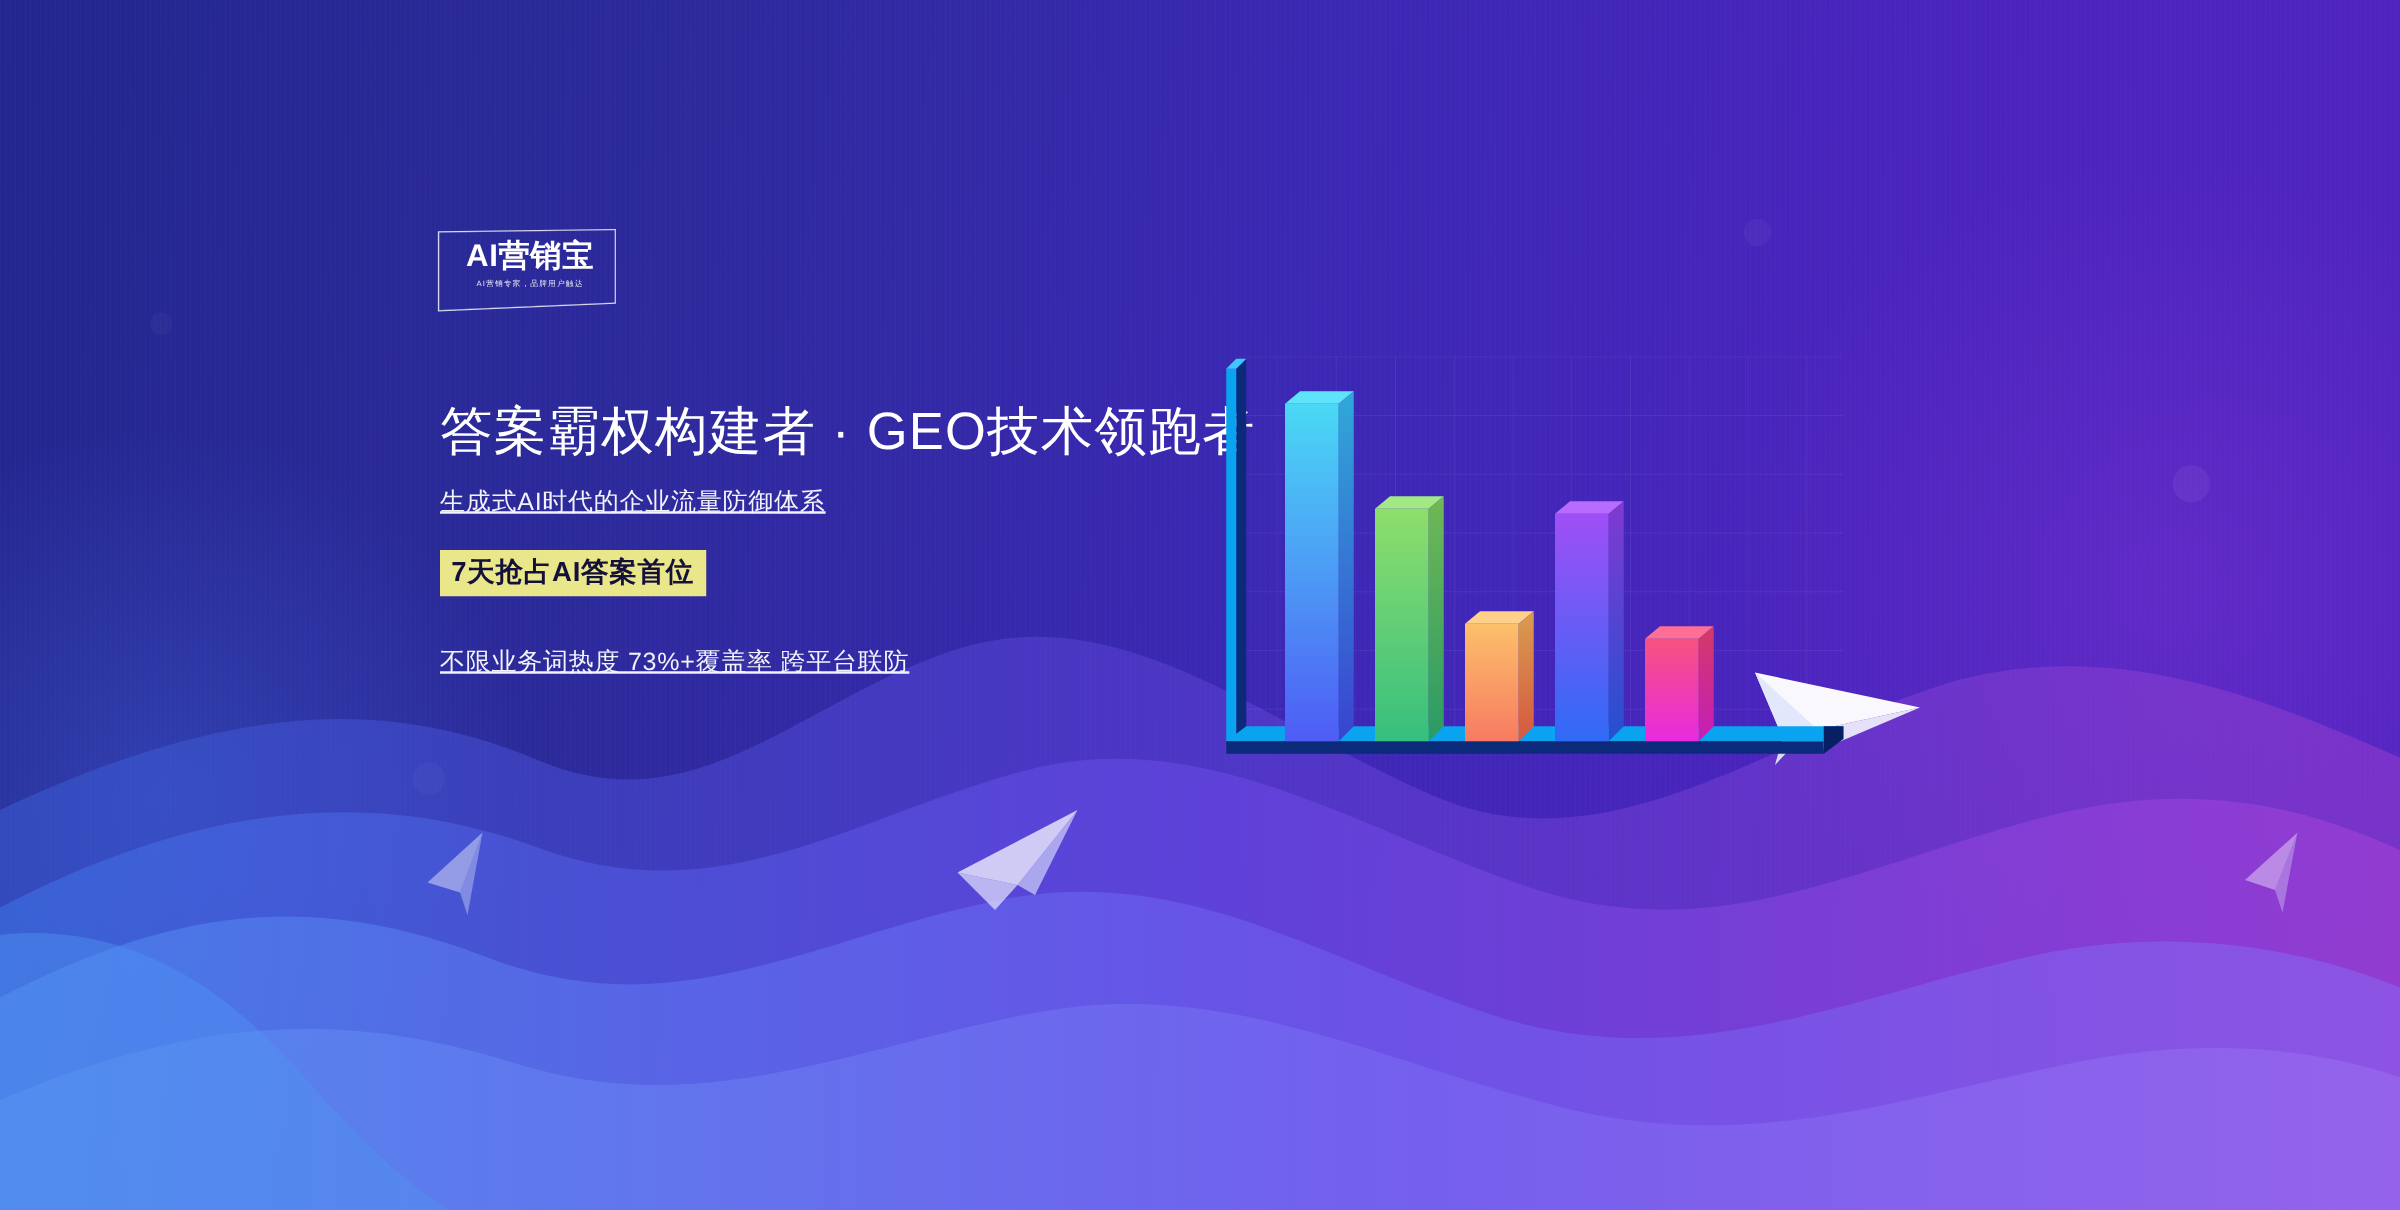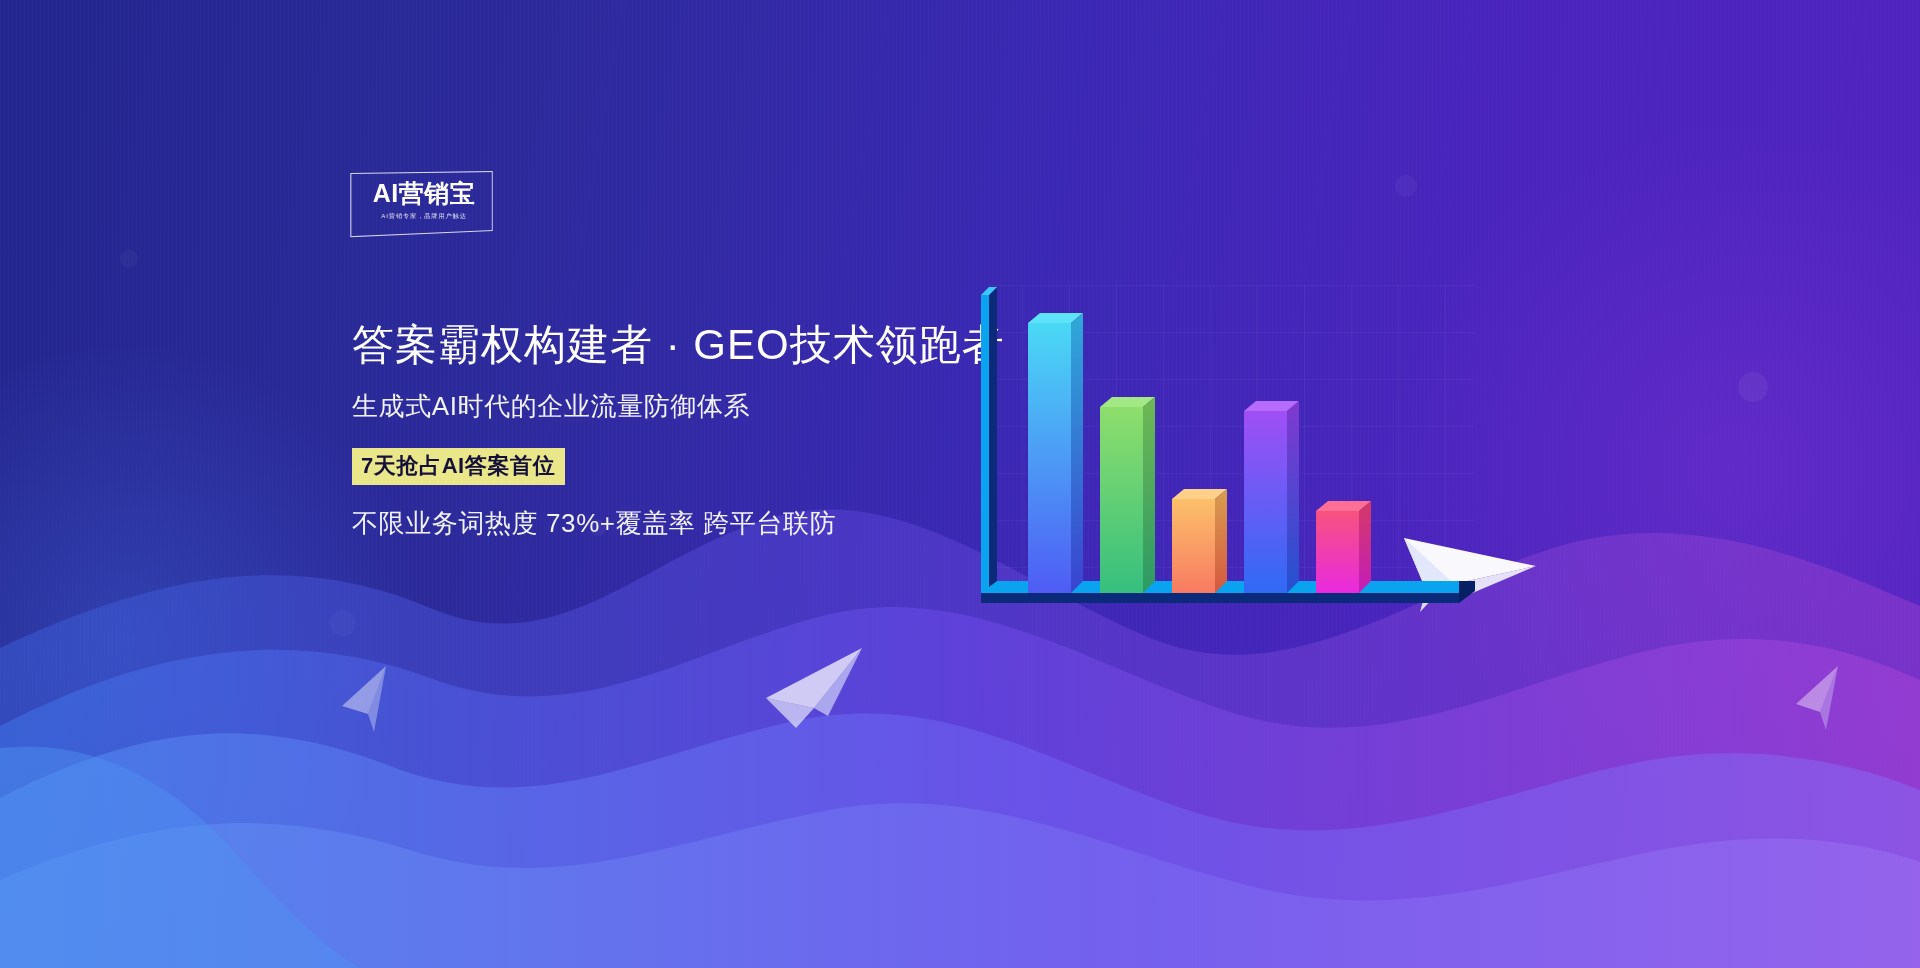--- a/index.html
+++ b/index.html
@@ -29,21 +29,21 @@
   #glow-b { right:-160px; top:120px; width:700px; height:700px;
     background:radial-gradient(circle,rgba(150,60,225,.26) 0%,rgba(150,60,225,0) 70%); }
 
   
   .deco-circle { position:absolute; border-radius:50%; pointer-events:none; }
 
   
   #waves { position:absolute; left:0; bottom:0; width:1920px; height:470px; }
 
   
-  #logo { position:absolute; left:352px; top:172px; width:144px; height:62px; }
+  #logo { position:absolute; left:352px; top:184px; width:144px; height:62px; }
   #logo-frame {
     position:absolute; inset:0; border:1.6px solid rgba(255,255,255,.82);
     transform:perspective(320px) rotateY(9deg) skewY(-1.6deg);
   }
   #logo-word {
     position:absolute; left:0; right:0; top:9px; text-align:center;
     color:#fff; font-size:25px; font-weight:700; letter-spacing:.5px;
     line-height:1; white-space:nowrap;
   }
   #logo-tagline {
@@ -52,29 +52,29 @@
     line-height:1; white-space:nowrap;
   }
 
   
   #copy { position:absolute; left:352px; top:320px; width:760px; }
   #headline {
     color:#fff; font-size:42px; font-weight:400; line-height:1.18;
     letter-spacing:1px; white-space:nowrap; margin-bottom:18px;
   }
   .sub {
-    color:#f2f2fb; font-size:26px; font-weight:400;
-    letter-spacing:.6px; line-height:1.45; margin-bottom:23px; white-space:nowrap;
+    color:#f2f2fb; font-size:20px; font-weight:400;
+    letter-spacing:.6px; line-height:1.45; margin-bottom:23px; white-space:nowrap;text-decoration:underline;
   }
   #sub-highlight {
     display:inline-block; background:#e9e78a; color:#14103a;
     font-size:22px; font-weight:700; letter-spacing:.6px;
     padding:5px 10px 6px 9px; line-height:1.18; white-space:nowrap;
   }
-  #sub-highlight-wrap { margin-bottom:20px; }
+  #sub-highlight-wrap { margin-bottom:39px; }
 
   
   #chart { position:absolute; left:975px; top:285px; width:500px; height:390px; }
 </style>
 </head>
 <body>
 
 <div id="banner">
 
   <div id="texture"></div>

